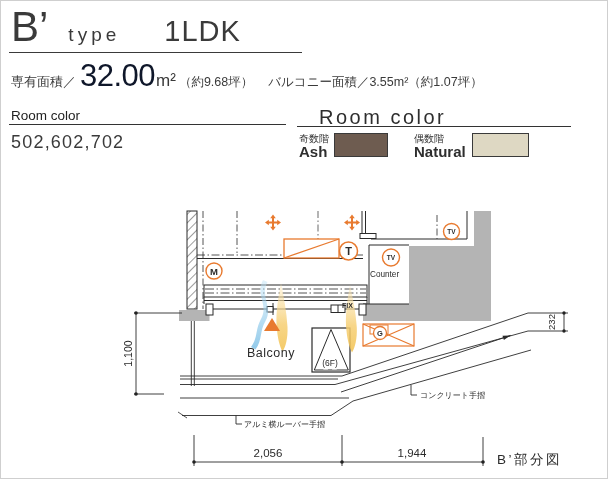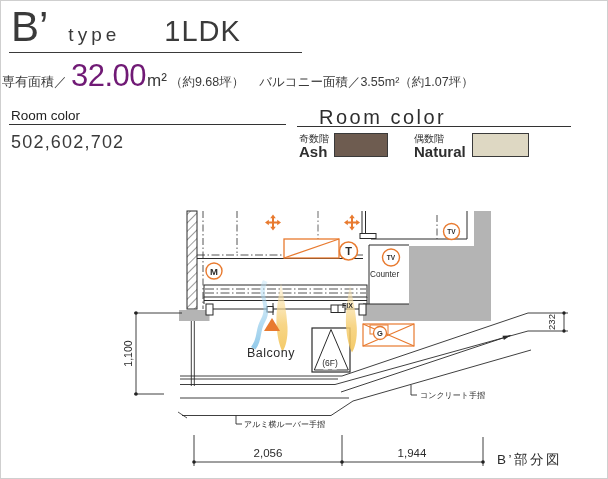--- a/index.html
+++ b/index.html
@@ -6,23 +6,23 @@
   .page{position:relative;width:608px;height:479px;background:#ffffff;
         font-family:"Liberation Sans","DejaVu Sans",sans-serif;color:#3a3a3a;
         overflow:hidden;border:1px solid #cfcfcf;box-sizing:border-box;}
   .abs{position:absolute;}
   
   .title-row{left:10px;top:3px;display:flex;align-items:baseline;}
   .t-letter{font-size:42px;line-height:1.1;font-weight:400;color:#3a3a3a;}
   .t-word{font-size:19px;letter-spacing:4px;margin-left:20px;}
   .t-layout{font-size:29px;letter-spacing:1px;margin-left:44px;}
   .title-rule{left:8px;top:51px;width:293px;border-top:1.6px solid #3a3a3a;height:0;}
-  .area-row{left:1px;top:57px;display:flex;align-items:baseline;white-space:nowrap;justify-content:space-between;}
+  .area-row{left:10px;top:57px;display:flex;align-items:baseline;white-space:nowrap;justify-content:space-between;}
   .a-label{font-size:13px;}
-  .a-value{font-size:31px;margin-left:4px;letter-spacing:-0.5px;color:#701a75;}
+  .a-value{font-size:31px;margin-left:4px;letter-spacing:-0.5px;color:#0f172a;}
   .a-unit{font-size:17px;margin-left:1px;}
   .a-tsubo{font-size:12.5px;margin-left:3px;}
   .a-balcony{font-size:12.5px;margin-left:15px;}
   .rn-label{left:10px;top:107px;font-size:13.5px;color:#222;}
   .rn-rule{left:8px;top:123px;width:277px;border-top:1.4px solid #333;height:0;}
   .rn-value{left:10px;top:131px;font-size:18px;letter-spacing:1.2px;}
   .rc-label{left:297px;top:105px;font-size:20px;letter-spacing:2.5px;color:#2e2e2e;margin-left:21px;}
   .rc-rule{left:296px;top:125px;width:274px;border-top:1.4px solid #333;height:0;}
   .rc-item{display:flex;}
   .rc-item .txt{display:flex;flex-direction:column;}

